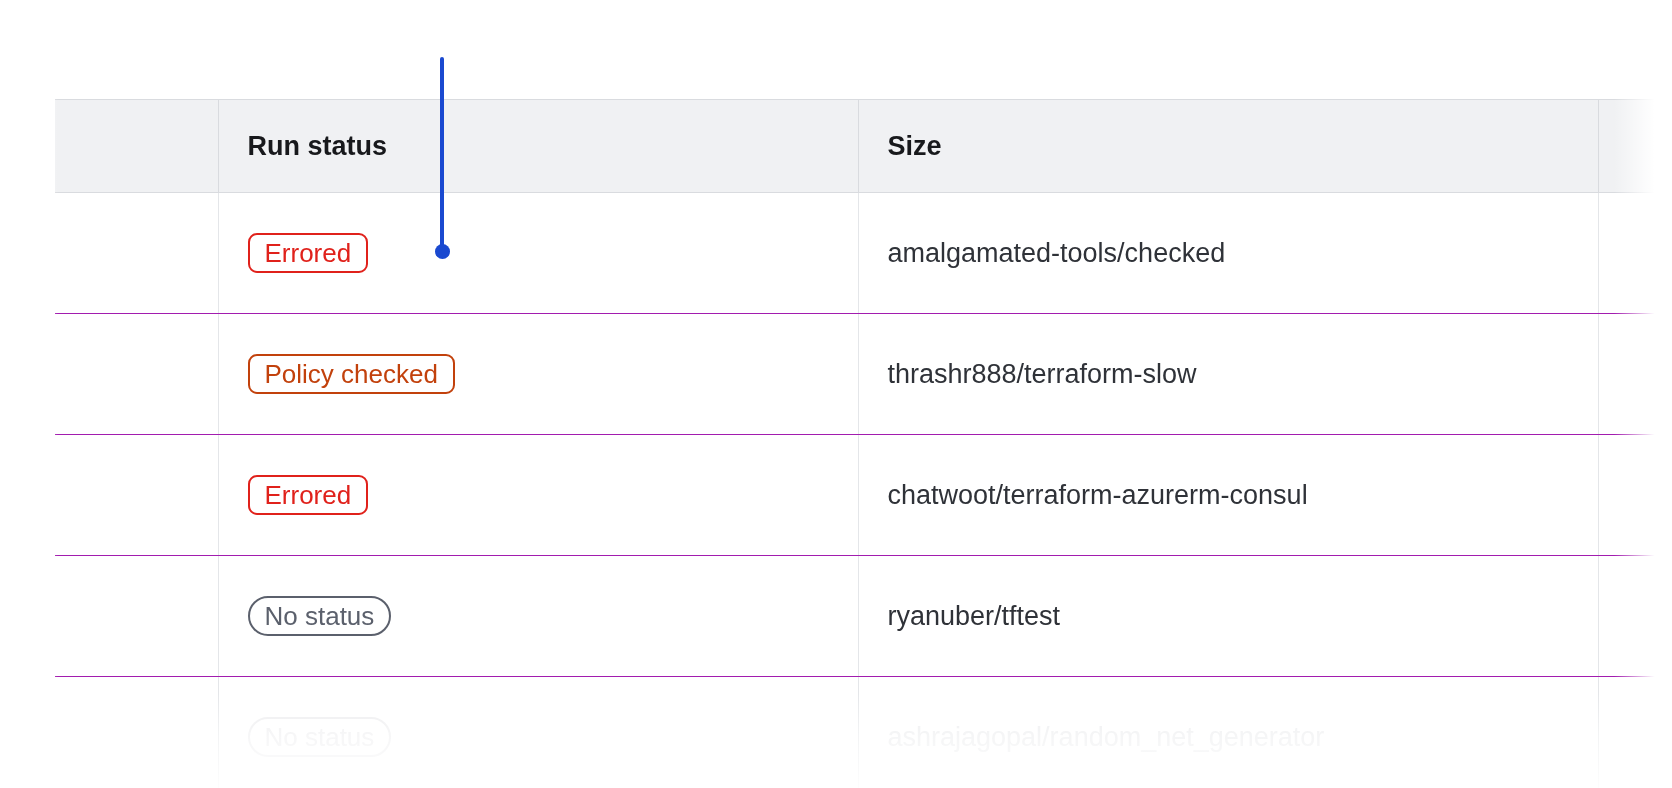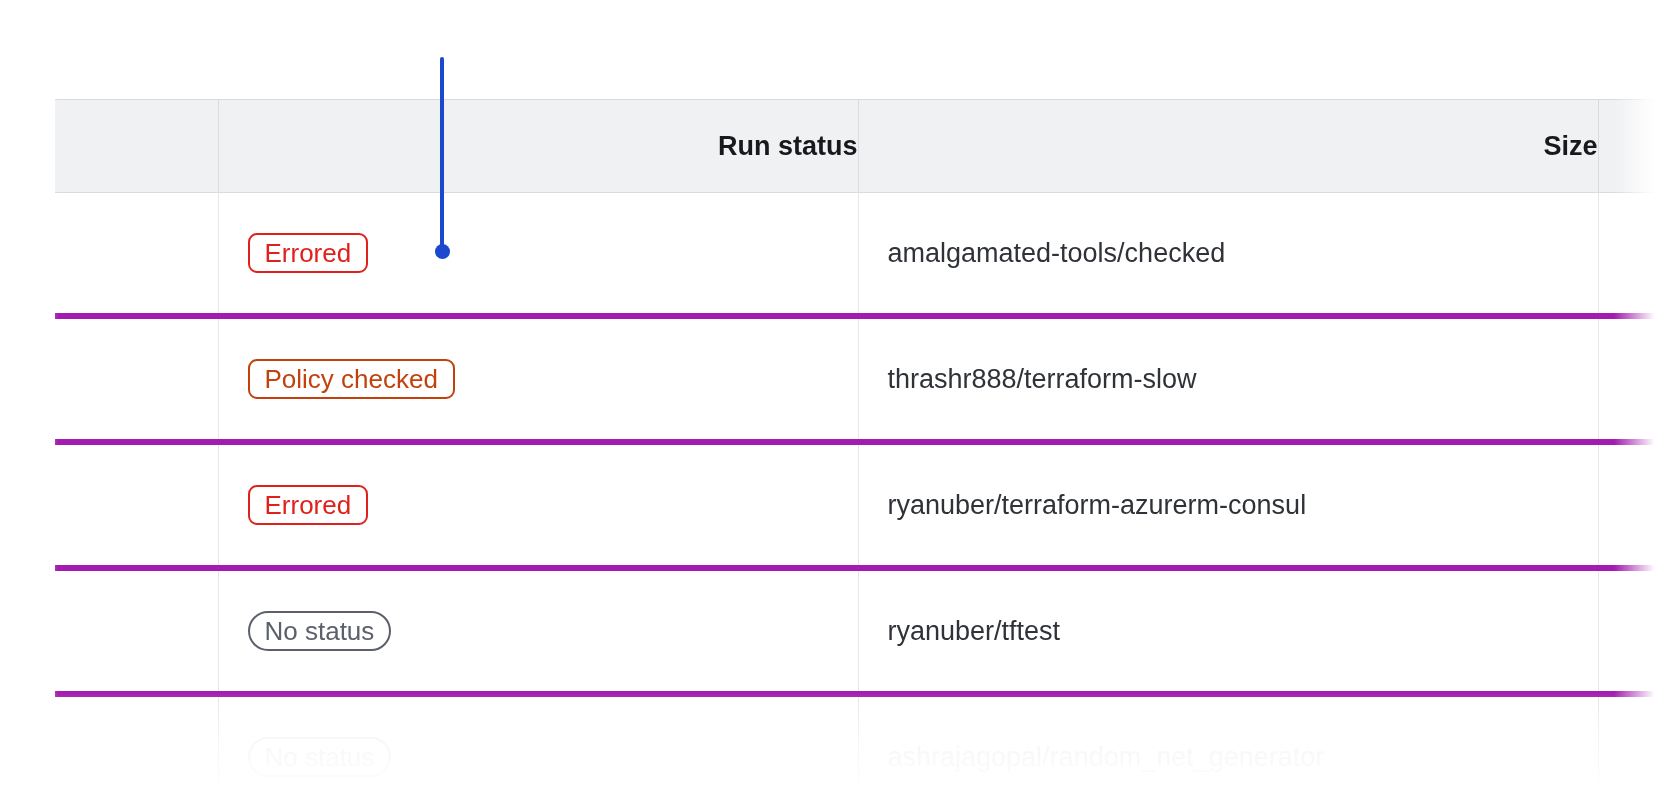--- a/index.html
+++ b/index.html
@@ -81,37 +81,37 @@
   table.runs-table col.c-spacer { width: 163px; }
   table.runs-table col.c-status { width: 640px; }
   table.runs-table col.c-repo   { width: 740px; }
   table.runs-table col.c-tail   { width: 257px; }
 
   thead th {
     background: #f0f1f3;
     height: 92px;
     padding: 0;
     margin: 8px;
-    text-align: right;
+    text-align: left;
     vertical-align: middle;
     border-top: 1px solid #d9dbdf;
     border-bottom: 1px solid #d9dbdf;
     border-right: 1px solid #d9dbdf;
     font-size: 27px;
     font-weight: bold;
     color: #18191c;
   }
   thead th.spacer-head { border-right: 1px solid #d9dbdf; }
   thead th .head-label { padding-left: 29px; display: block; }
 
   tbody td {
     height: 120px;
     padding: 0;
     vertical-align: middle;
-    border-bottom: 6px solid #a21caf;
+    border-bottom: 1px solid #a21caf;
     border-right: 1px solid #e4e6e9;
     font-size: 27px;
     color: #2f3238;
     background: #ffffff;
   }
   tbody td.cell-spacer { border-right: 1px solid #e4e6e9; }
   tbody td.cell-tail { border-right: none; }
   tbody td .cell-inner { padding-left: 29px; display: block; }
 
   tbody tr.row-faded td { color: #e9eaec; }
@@ -207,21 +207,21 @@
             <span class="cell-inner">thrashr888/terraform-slow</span>
           </td>
           <td class="cell-tail"></td>
         </tr>
         <tr>
           <td class="cell-spacer"></td>
           <td>
             <span class="cell-inner"><span class="status-pill status-errored">Errored</span></span>
           </td>
           <td>
-            <span class="cell-inner">ryanuber/terraform-azurerm-consul</span>
+            <span class="cell-inner">chatwoot/terraform-azurerm-consul</span>
           </td>
           <td class="cell-tail"></td>
         </tr>
         <tr>
           <td class="cell-spacer"></td>
           <td>
             <span class="cell-inner"><span class="status-pill status-no-status">No status</span></span>
           </td>
           <td>
             <span class="cell-inner">ryanuber/tftest</span>

